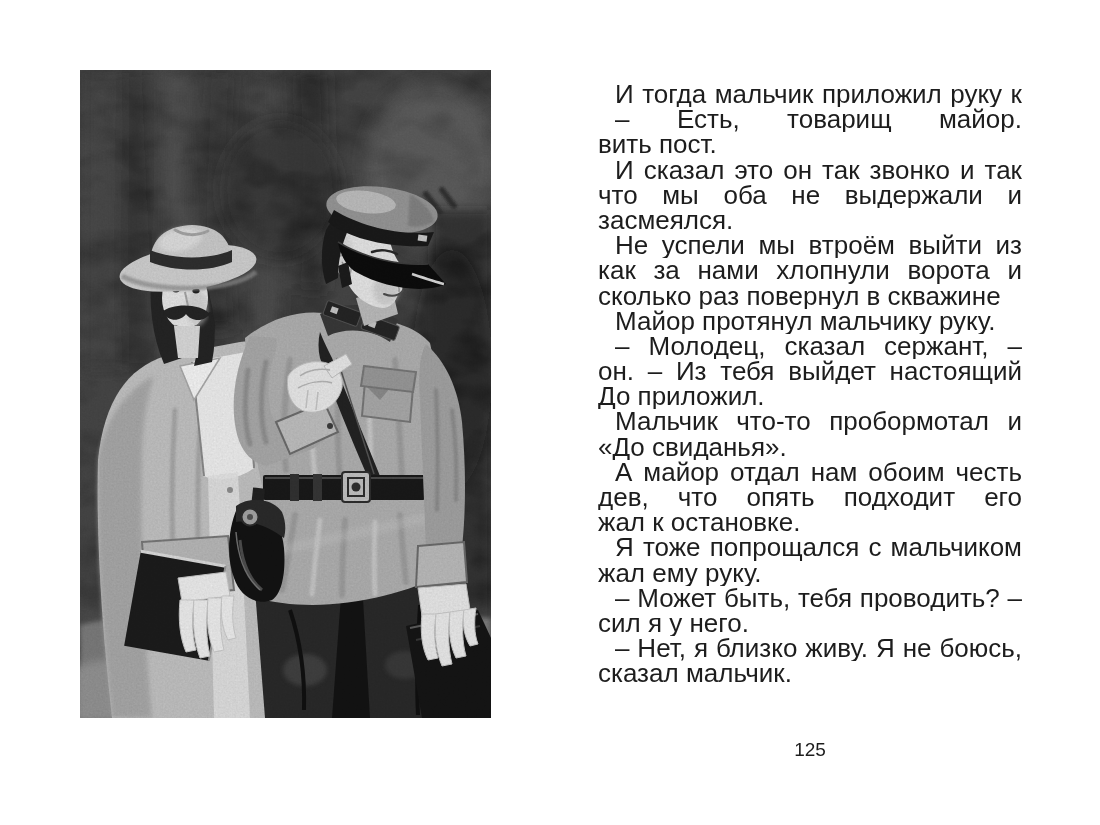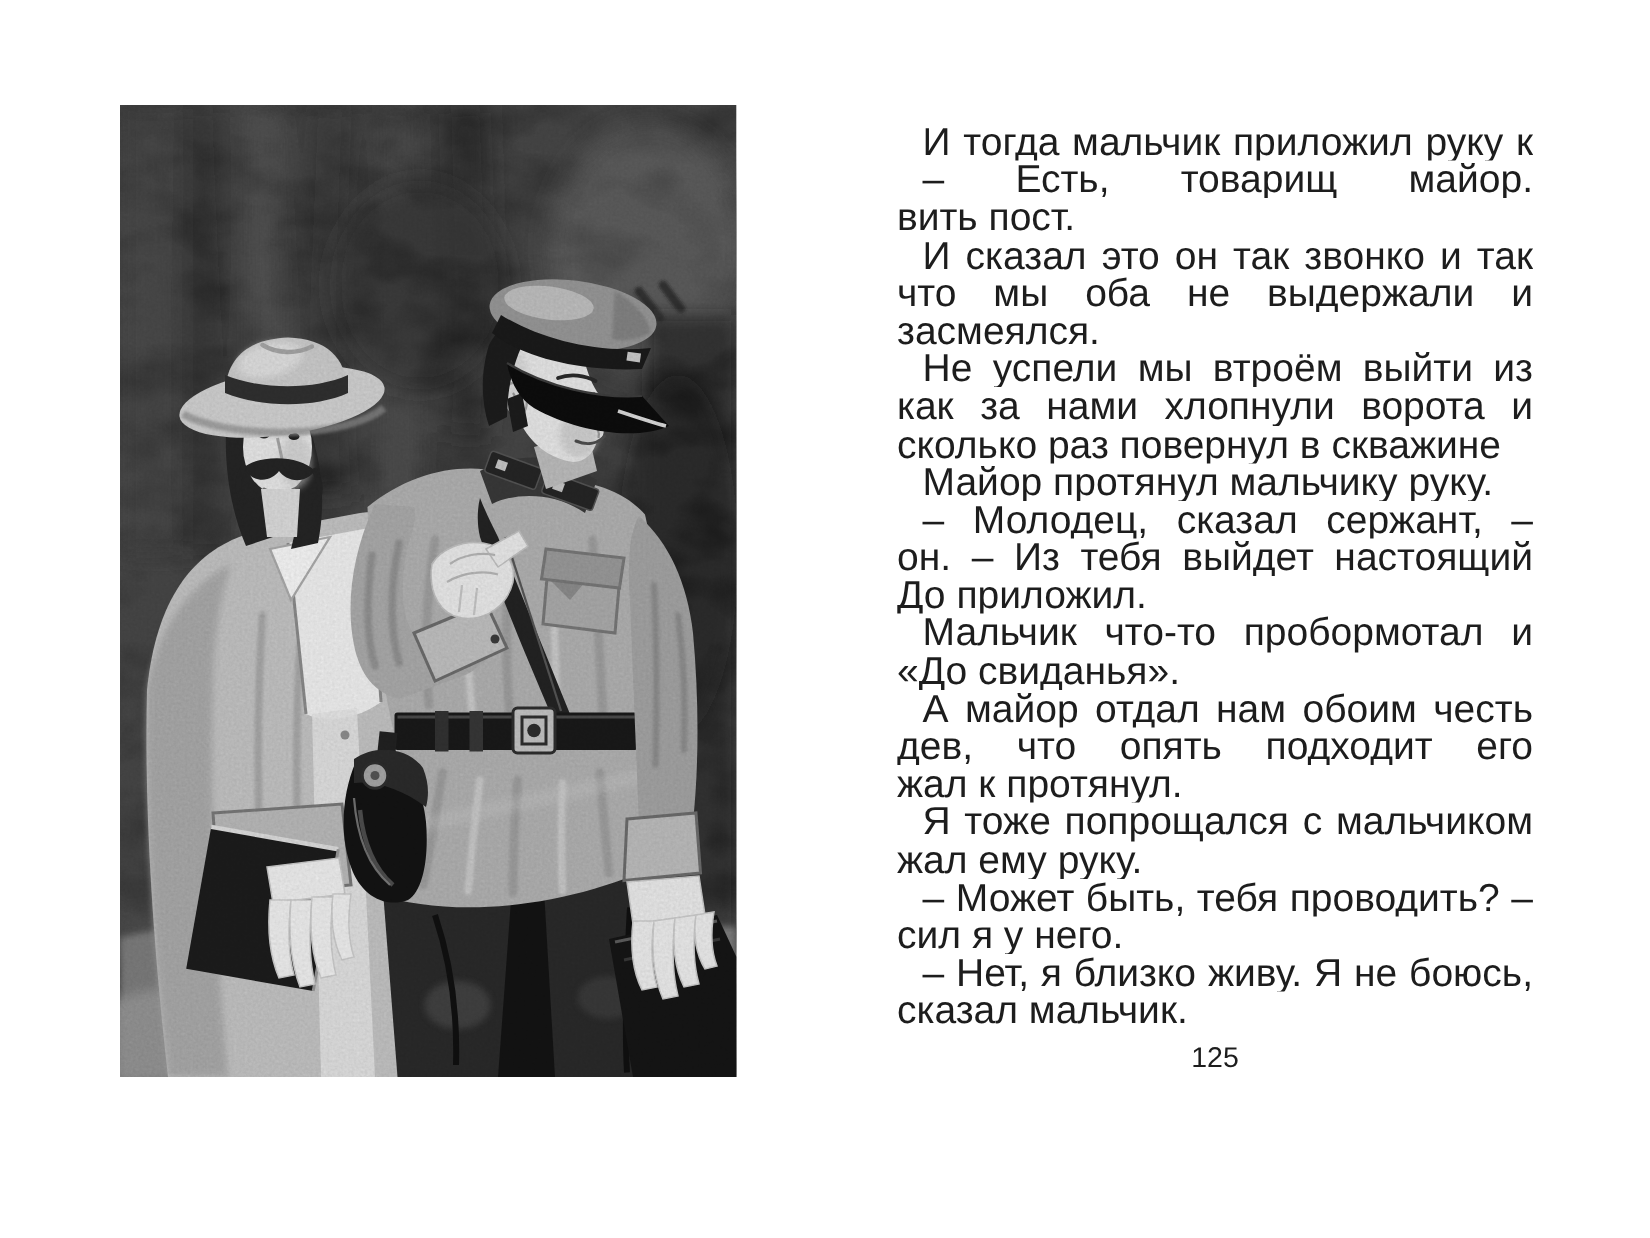--- a/index.html
+++ b/index.html
@@ -7,21 +7,21 @@
        font-family:"Liberation Sans",sans-serif;}
   .page{position:absolute;inset:0;background:#ffffff;}
   .illustration{position:absolute;left:80px;top:70px;width:411px;height:648px;}
   .illustration svg{display:block;width:100%;height:100%;}
   .text-col{position:absolute;left:598px;top:82px;width:424px;
             font-size:26px;line-height:25.2px;color:#1d1d1d;
             font-family:"Liberation Sans",sans-serif;}
   .line{height:25.2px;overflow:hidden;}
   .line.j{text-align:justify;text-align-last:justify;}
   .line.in{text-indent:17px;}
-  .page-num{position:absolute;left:598px;top:696px;width:424px;text-align:center;
+  .page-num{position:absolute;left:598px;top:740px;width:424px;text-align:center;
             font-size:19px;line-height:20px;color:#1d1d1d;}
 </style>
 </head>
 <body>
 
 <div class="page">
 
   <div class="illustration" role="img" aria-label="Black-and-white watercolor illustration: a smiling long-haired man with a moustache, wide-brimmed hat and light coat carrying a dark book walks beside a young Red Army major in a peaked cap and belted tunic with shoulder strap and holster, carrying a dark folder, against a dark mottled background">
     <svg viewBox="0 0 411 648" xmlns="http://www.w3.org/2000/svg">
       <defs>
@@ -294,21 +294,21 @@
       <div class="line j">как за нами хлопнули ворота и сторож не-</div>
       <div class="line">сколько раз повернул в скважине ключ.</div>
       <div class="line in">Майор протянул мальчику руку.</div>
       <div class="line j in">– Молодец, сказал сержант, – сказал</div>
       <div class="line j">он. – Из тебя выйдет настоящий воин.</div>
       <div class="line">До приложил.</div>
       <div class="line j in">Мальчик что-то пробормотал и сказал:</div>
       <div class="line">«До свиданья».</div>
       <div class="line j in">А майор отдал нам обоим честь и, уви-</div>
       <div class="line j">дев, что опять подходит его трамвай, побе-</div>
-      <div class="line">жал к протянул.</div>
+      <div class="line">жал к остановке.</div>
       <div class="line j in">Я тоже попрощался с мальчиком и по-</div>
       <div class="line">жал ему руку.</div>
       <div class="line j in">– Может быть, тебя проводить? – спро-</div>
       <div class="line">сил я у него.</div>
       <div class="line j in">– Нет, я близко живу. Я не боюсь, –</div>
       <div class="line">сказал мальчик.</div>
     </div>
 
   <div class="page-num">125</div>
 </div>

